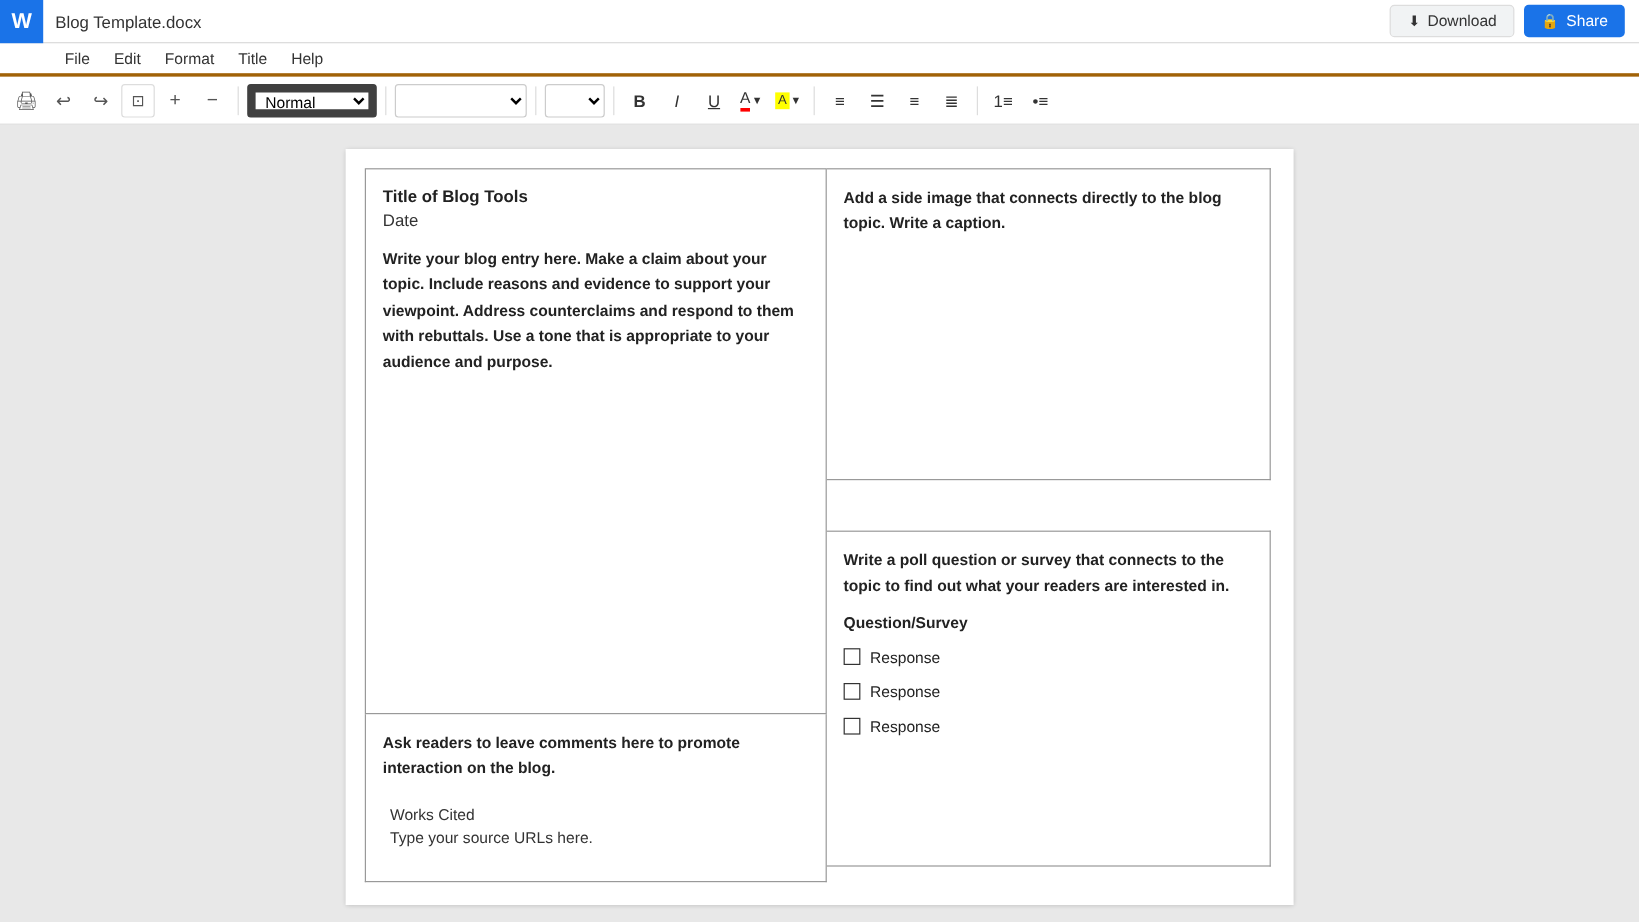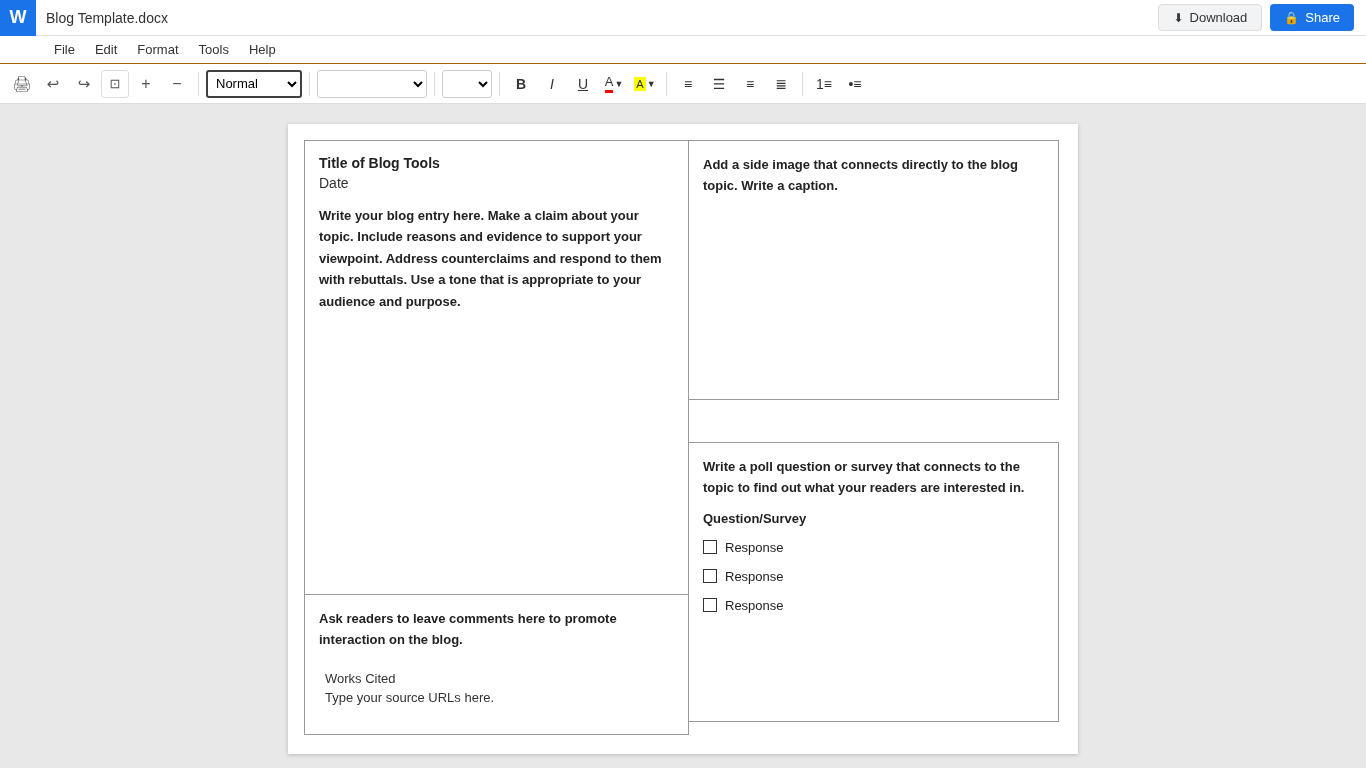--- a/index.html
+++ b/index.html
@@ -18,43 +18,43 @@
       <span style="font-size:12px;">⬇</span>
       <span>Download</span>
     </button>
     <button style="background:#1a73e8; border:none; border-radius:4px; padding:5px 14px; font-size:13px; cursor:pointer; display:flex; align-items:center; gap:6px; color:white;">
       <span style="font-size:12px;">🔒</span>
       <span>Share</span>
     </button>
   </div>
 </div>
 
-<div style="display:flex; align-items:center; background:#fff; height:28px; padding:0 10px 0 46px; border-bottom:1px solid #a16207; gap:4px;">
+<div style="display:flex; align-items:center; background:#fff; height:28px; padding:0 10px 0 46px; border-bottom:3px solid #a16207; gap:4px;">
   <span style="font-size:13px; color:#333; padding:2px 8px; cursor:pointer; border-radius:3px;">File</span>
   <span style="font-size:13px; color:#333; padding:2px 8px; cursor:pointer; border-radius:3px;">Edit</span>
   <span style="font-size:13px; color:#333; padding:2px 8px; cursor:pointer; border-radius:3px;">Format</span>
-  <span style="font-size:13px; color:#333; padding:2px 8px; cursor:pointer; border-radius:3px;">Tools</span>
+  <span style="font-size:13px; color:#333; padding:2px 8px; cursor:pointer; border-radius:3px;">Title</span>
   <span style="font-size:13px; color:#333; padding:2px 8px; cursor:pointer; border-radius:3px;">Help</span>
 </div>
 
 <div style="display:flex; align-items:center; background:#fff; height:40px; padding:0 8px; border-bottom:1px solid #ddd; gap:3px;">
 
   <div style="width:28px;height:28px;display:flex;align-items:center;justify-content:center;cursor:pointer;border-radius:3px;font-size:15px;color:#555;">🖨</div>
 
   <div style="width:28px;height:28px;display:flex;align-items:center;justify-content:center;cursor:pointer;border-radius:3px;font-size:15px;color:#555;">↩</div>
 
   <div style="width:28px;height:28px;display:flex;align-items:center;justify-content:center;cursor:pointer;border-radius:3px;font-size:15px;color:#555;">↪</div>
 
   <div style="width:28px;height:28px;display:flex;align-items:center;justify-content:center;cursor:pointer;border-radius:3px;font-size:13px;color:#555;border:1px solid #ddd;">⊡</div>
   <div style="width:28px;height:28px;display:flex;align-items:center;justify-content:center;cursor:pointer;border-radius:3px;font-size:16px;color:#555;">+</div>
   <div style="width:28px;height:28px;display:flex;align-items:center;justify-content:center;cursor:pointer;border-radius:3px;font-size:16px;color:#555;">−</div>
 
   <div style="width:1px;height:24px;background:#ddd;margin:0 4px;"></div>
 
-  <select style="width:96px;height:28px;border:2px solid #404040;border-radius:3px;padding:0 4px;font-size:13px;background:#fff;cursor:pointer;">
+  <select style="width:108px;height:28px;border:7px solid #404040;border-radius:3px;padding:0 4px;font-size:13px;background:#fff;cursor:pointer;">
     <option>Normal</option>
   </select>
 
   <div style="width:1px;height:24px;background:#ddd;margin:0 4px;"></div>
 
   <select style="width:110px;height:28px;border:1px solid #ccc;border-radius:3px;padding:0 4px;font-size:13px;background:#fff;">
     <option></option>
   </select>
 
   <div style="width:1px;height:24px;background:#ddd;margin:0 4px;"></div>

